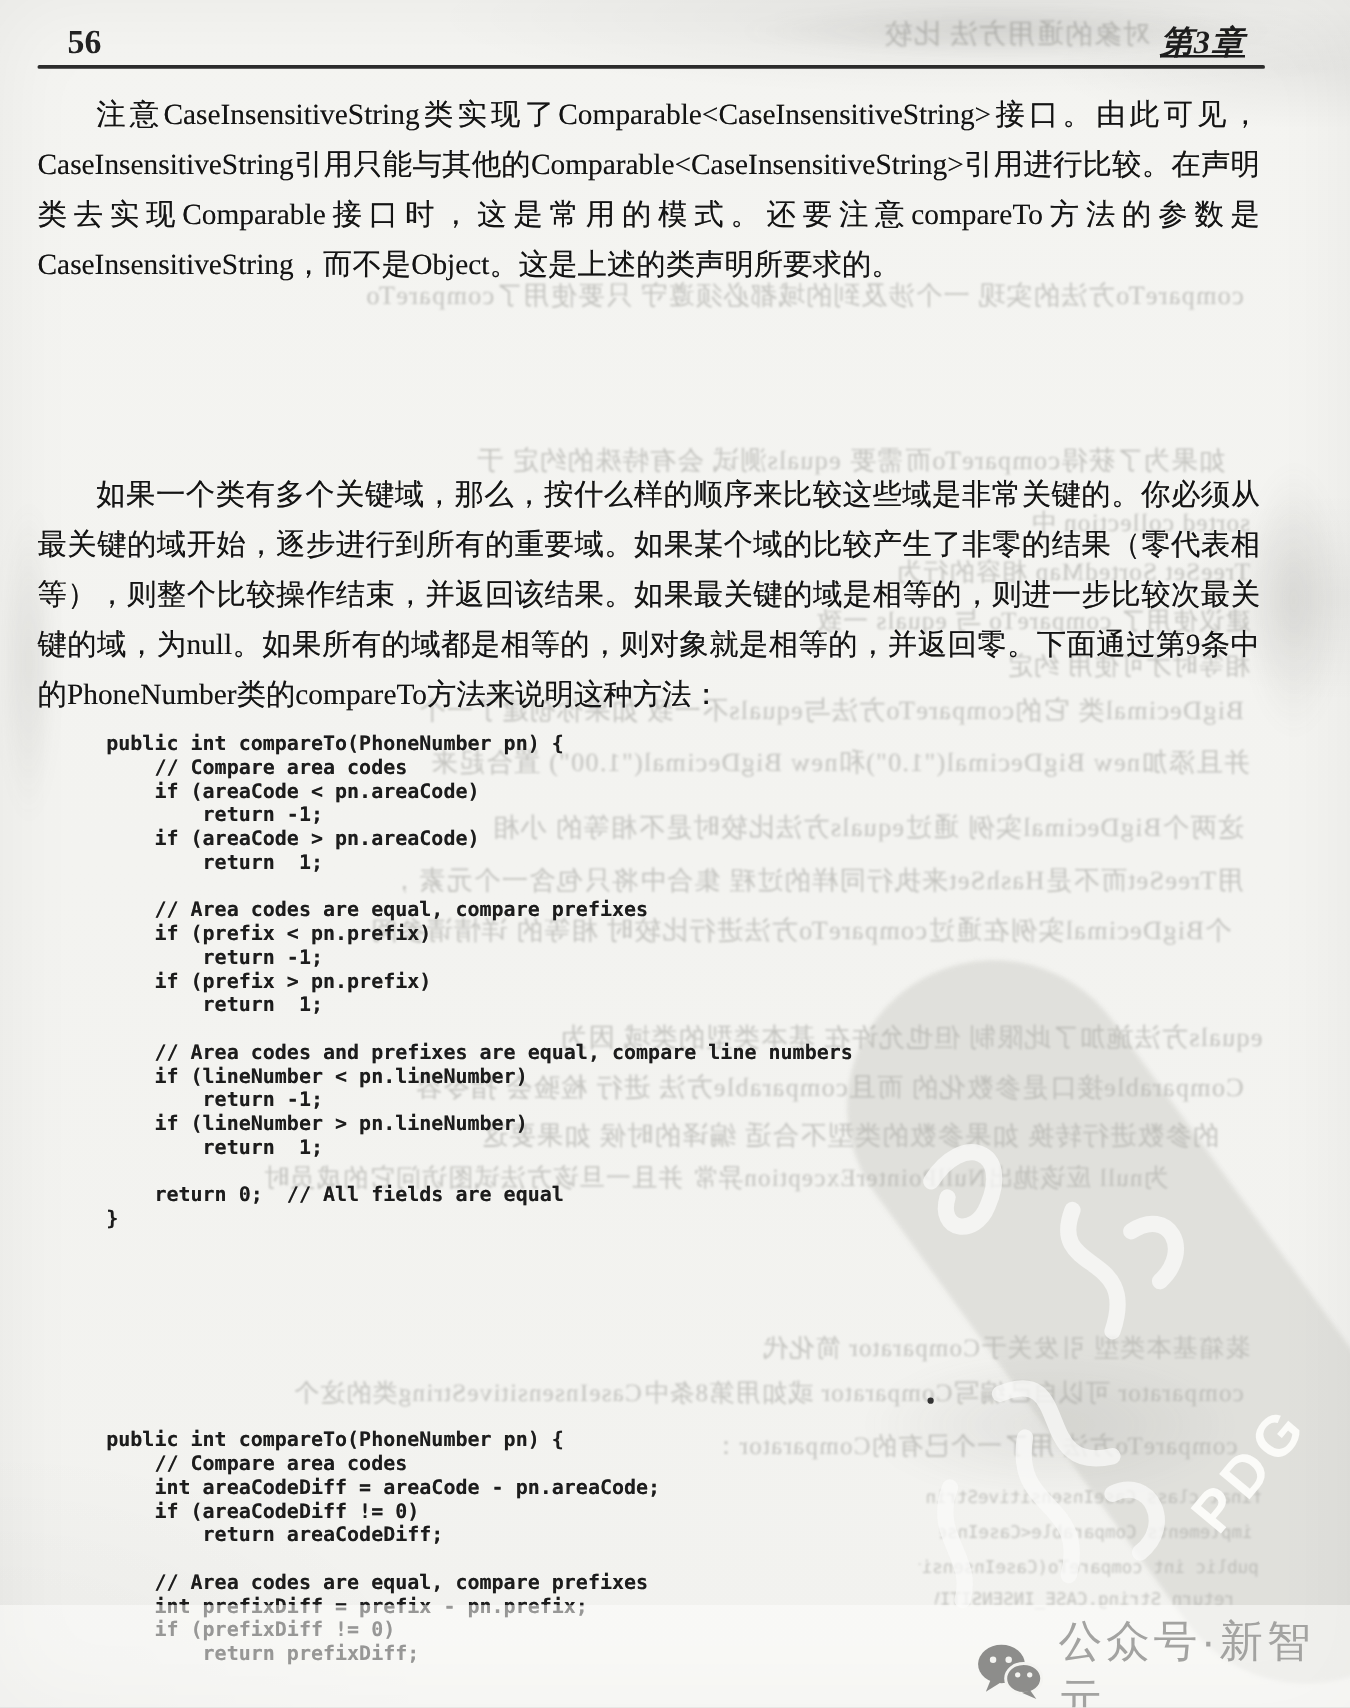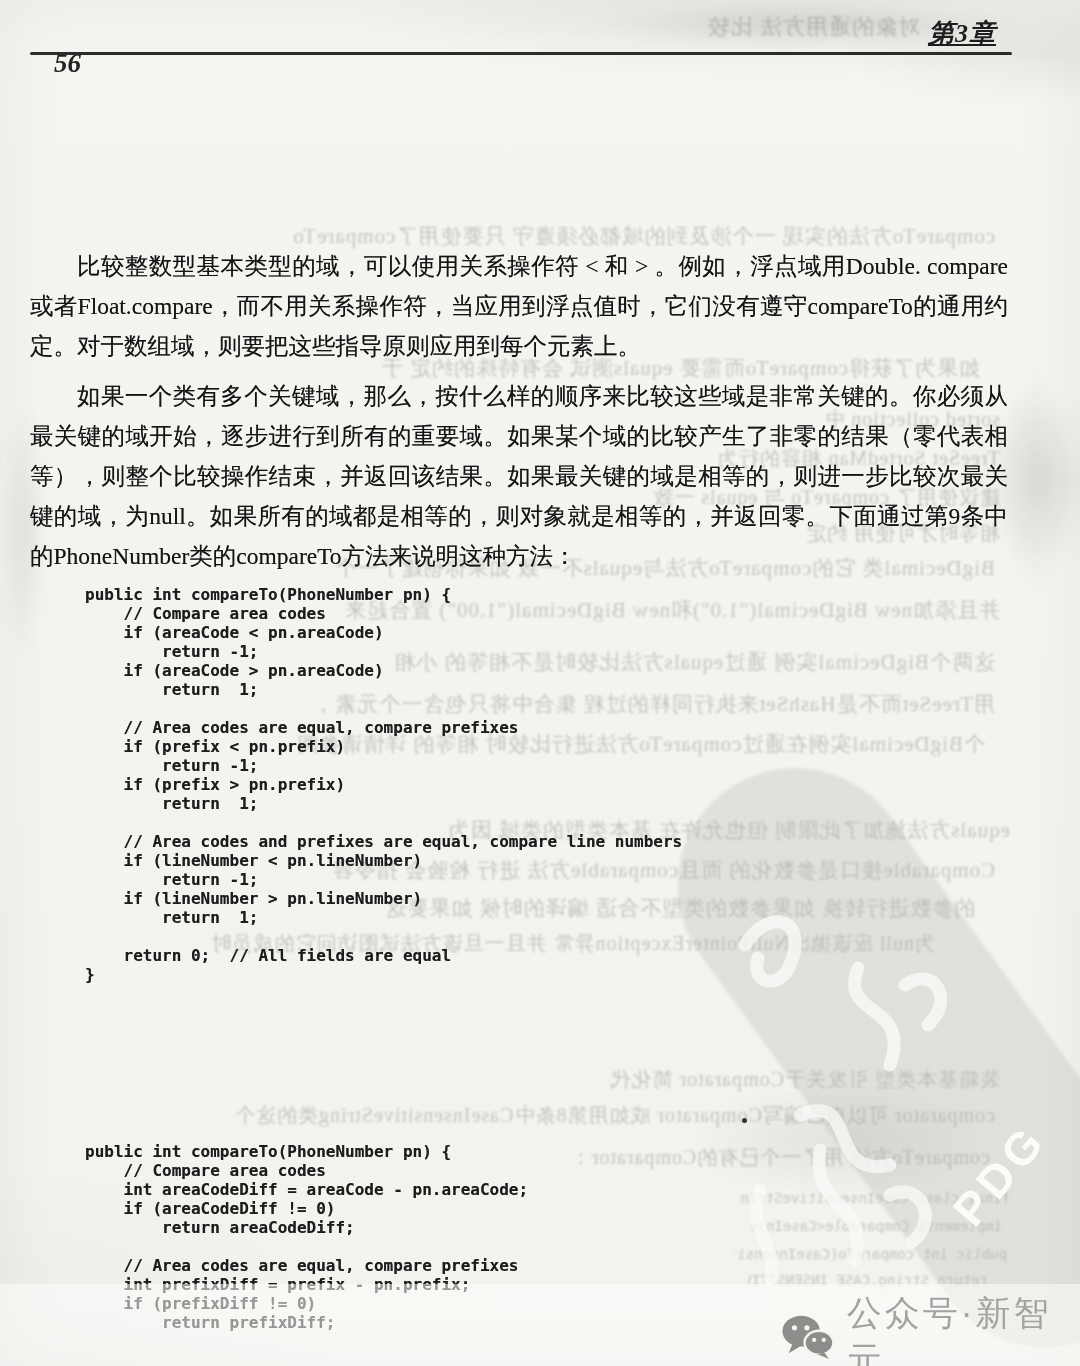--- a/index.html
+++ b/index.html
@@ -11,21 +11,21 @@
       radial-gradient(ellipse 300px 70px at 97% 4%, rgba(0,0,0,0.05), transparent 70%),
       radial-gradient(ellipse 500px 300px at 0% 100%, rgba(0,0,0,0.03), transparent 70%),
       radial-gradient(ellipse 200px 120px at 99% 35%, rgba(0,0,0,0.04), transparent 70%),
       linear-gradient(#f4f4f1, #f2f2ef);
     box-shadow: inset 0 0 70px rgba(0,0,0,0.05);
     font-family:"Liberation Serif","DejaVu Serif",serif;
     color:#171717;
   }
   .pagenum {
     position:absolute; left:54px; top:18px;
-    font-style:italic; font-size:27px; font-weight:bold; color:#222;margin-top:30px;
+    font-size:27px; font-weight:bold; color:#222;
   }
   .chapter {
     position:absolute; left:928px; top:16px;
     font-style:italic; font-size:26px; font-weight:bold; color:#1d1d1d;
     letter-spacing:1px;
     text-decoration:underline;
   }
   .rule {
     position:absolute; left:30px; top:52px; width:982px; height:3px;
     background:#2c2c2c; border-radius:2px;
@@ -143,21 +143,21 @@
     </g>
   </svg>
   <div class="stamp-pdg">PDG</div>
 
   <div class="content-layer">
 
     <div class="pagenum">56</div>
     <div class="chapter">第3章</div>
     <div class="rule"></div>
 
-    <p class="para p2">比较整数型基本类型的域，可以使用关系操作符 &lt; 和 &gt; 。例如，浮点域用Double. compare或者Float.compare，而不用关系操作符，当应用到浮点值时，它们没有遵守compareTo的通用约定。对于数组域，则要把这些指导原则应用到每个元素上。</p>
+    <p class="para p1">注意CaseInsensitiveString类实现了Comparable&lt;CaseInsensitiveString&gt;接口。由此可见，CaseInsensitiveString引用只能与其他的Comparable&lt;CaseInsensitiveString&gt;引用进行比较。在声明类去实现Comparable接口时，这是常用的模式。还要注意compareTo方法的参数是CaseInsensitiveString，而不是Object。这是上述的类声明所要求的。</p>
     <p class="para p3">如果一个类有多个关键域，那么，按什么样的顺序来比较这些域是非常关键的。你必须从最关键的域开始，逐步进行到所有的重要域。如果某个域的比较产生了非零的结果（零代表相等），则整个比较操作结束，并返回该结果。如果最关键的域是相等的，则进一步比较次最关键的域，为null。如果所有的域都是相等的，则对象就是相等的，并返回零。下面通过第9条中的PhoneNumber类的compareTo方法来说明这种方法：</p>
 
     <pre class="code code1">public int compareTo(PhoneNumber pn) {
     // Compare area codes
     if (areaCode &lt; pn.areaCode)
         return -1;
     if (areaCode &gt; pn.areaCode)
         return  1;
 
     // Area codes are equal, compare prefixes

